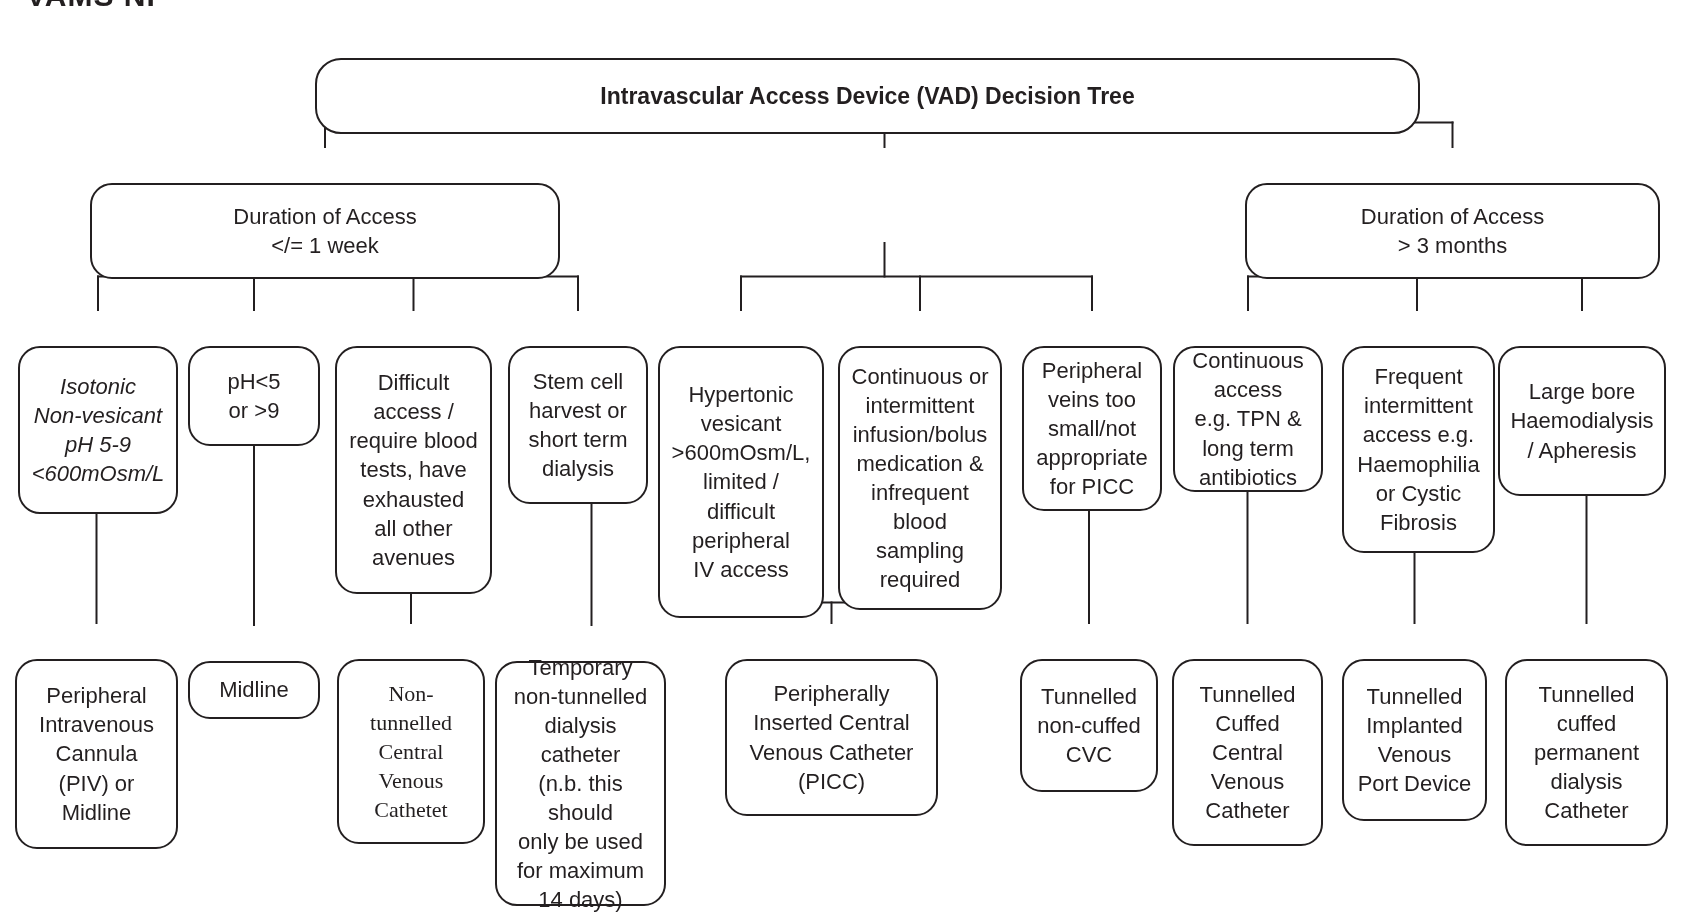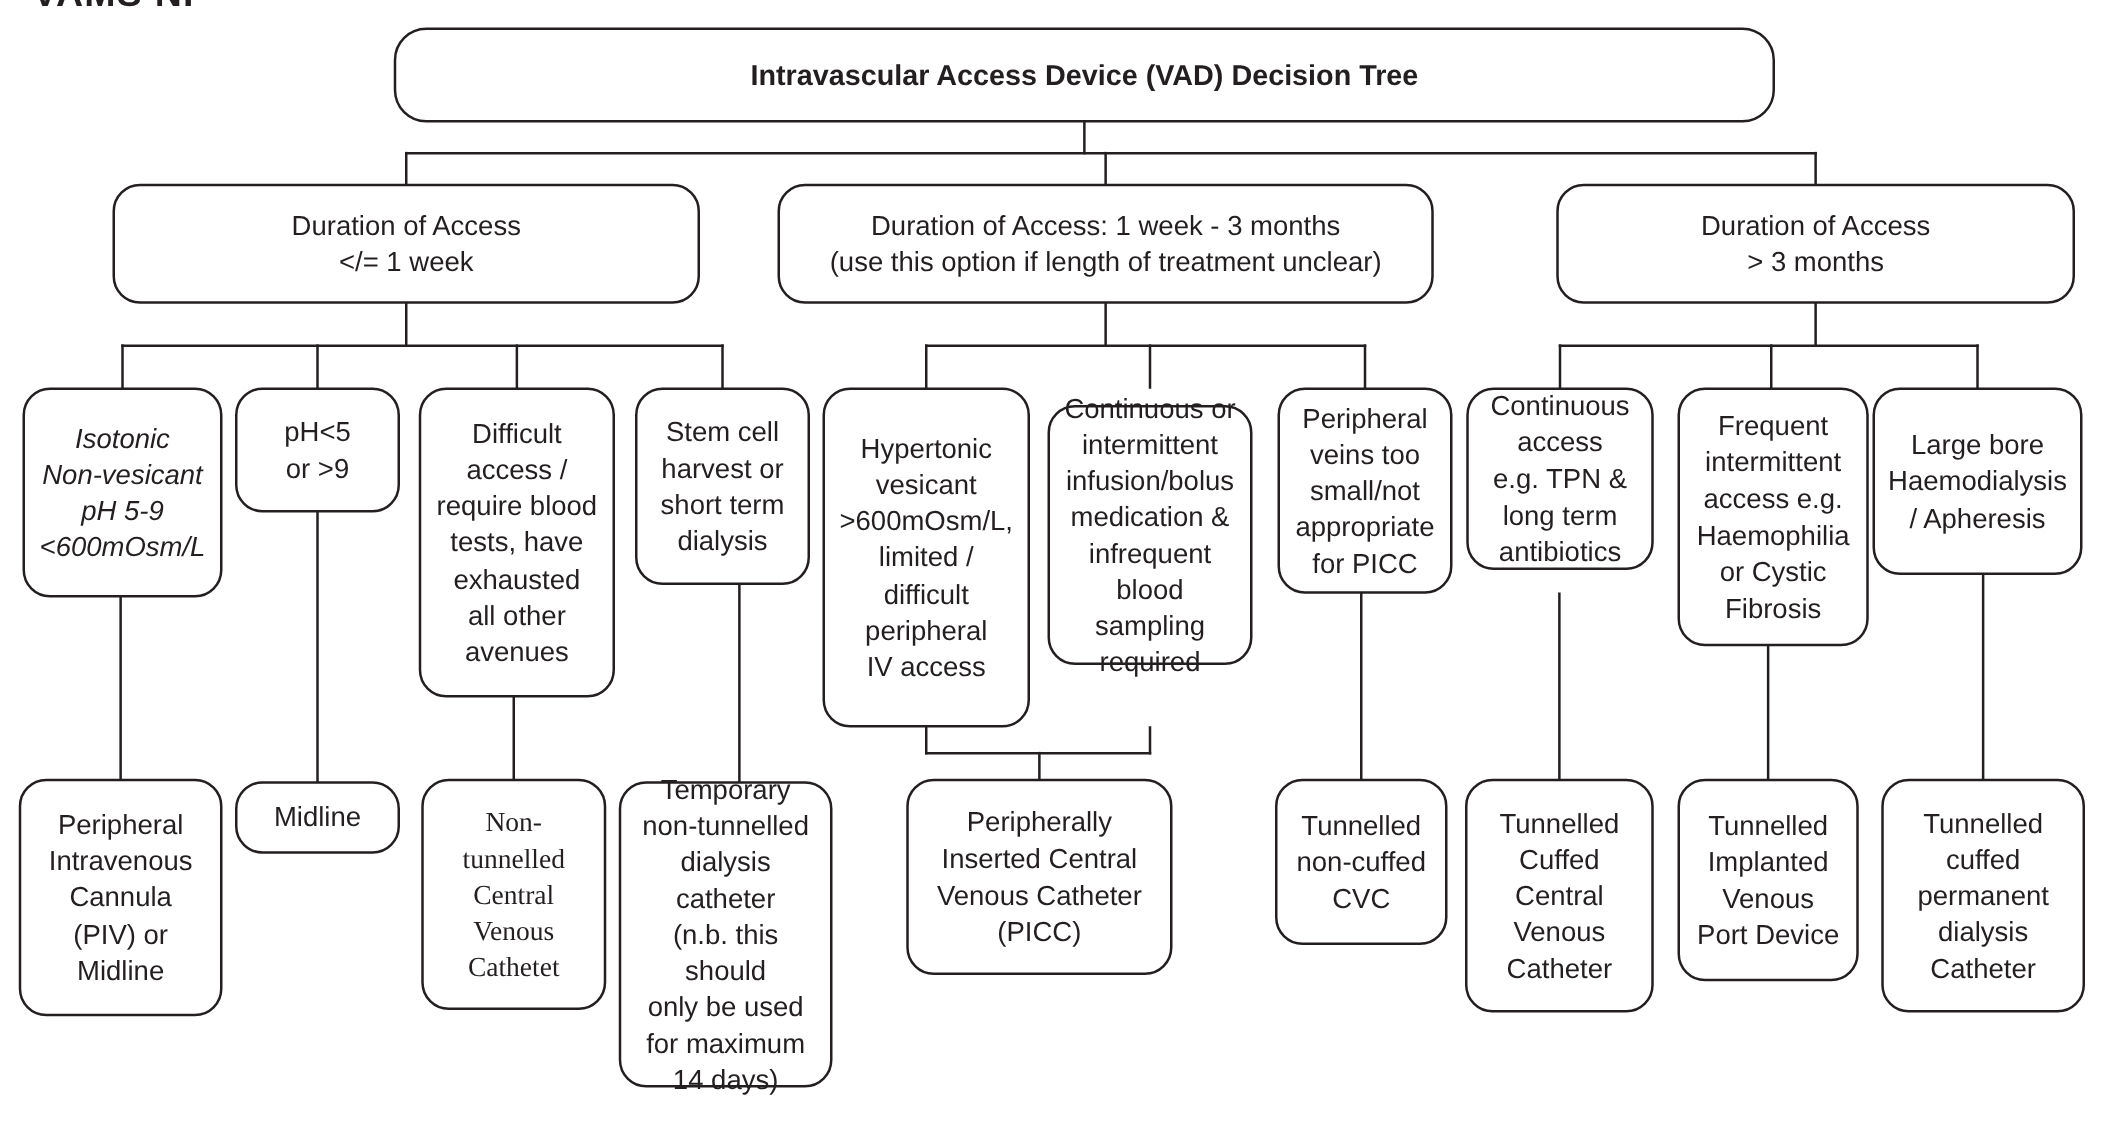--- a/index.html
+++ b/index.html
@@ -28,20 +28,21 @@
     border-radius: 22px;
     background: #ffffff;
     display: flex;
     align-items: center;
     justify-content: center;
     text-align: center;
     white-space: pre-line;
     font-size: 22px;
     line-height: 1.32;
     padding: 4px 8px;
+    margin-top: 36px;
   }
   .node.title {
     font-weight: bold;
     font-size: 23px;
     border-radius: 26px;
   }
   #connectors {
     position: absolute;
     left: 0; top: 0;
     width: 1683px; height: 915px;
@@ -50,21 +51,21 @@
   
   #n-title { left:315px;  top:22px;  width:1105px; height:76px; }
   #n-d1    { left:90px;   top:147px; width:470px;  height:96px; }
   #n-d2    { left:622px;  top:147px; width:525px;  height:96px; }
   #n-d3    { left:1245px; top:147px; width:415px;  height:96px; }
   #n-c1    { left:18px;   top:310px; width:160px;  height:168px;font-style:italic; }
   #n-c2    { left:188px;  top:310px; width:132px;  height:100px; }
   #n-c3    { left:335px;  top:310px; width:157px;  height:248px; }
   #n-c4    { left:508px;  top:310px; width:140px;  height:158px; }
   #n-c5    { left:658px;  top:310px; width:166px;  height:272px; }
-  #n-c6    { left:838px;  top:324px; width:164px;  height:208px; }
+  #n-c6    { left:838px;  top:310px; width:164px;  height:264px; }
   #n-c7    { left:1022px; top:310px; width:140px;  height:165px; }
   #n-c8    { left:1173px; top:310px; width:150px;  height:146px; }
   #n-c9    { left:1342px; top:310px; width:153px;  height:207px; }
   #n-c10   { left:1498px; top:310px; width:168px;  height:150px; }
   #n-o1    { left:15px;   top:623px; width:163px;  height:190px; }
   #n-o2    { left:188px;  top:625px; width:132px;  height:58px; }
   #n-o3    { left:337px;  top:623px; width:148px;  height:185px;font-family:Liberation Serif, serif; }
   #n-o4    { left:495px;  top:625px; width:171px;  height:245px; }
   #n-o5    { left:725px;  top:623px; width:213px;  height:157px; }
   #n-o6    { left:1020px; top:623px; width:138px;  height:133px; }
@@ -111,22 +112,20 @@
       <line x1="1089" y1="475" x2="1089" y2="623" stroke="#231f20" stroke-width="2" stroke-linecap="square"></line>
       <line x1="1247.5" y1="475" x2="1247.5" y2="623" stroke="#231f20" stroke-width="2" stroke-linecap="square"></line>
       <line x1="1414.5" y1="517" x2="1414.5" y2="623" stroke="#231f20" stroke-width="2" stroke-linecap="square"></line>
       <line x1="1586.5" y1="460" x2="1586.5" y2="623" stroke="#231f20" stroke-width="2" stroke-linecap="square"></line>
     </svg>
 
   <div class="node title" id="n-title">Intravascular Access Device (VAD) Decision Tree</div>
 
   <div class="node" id="n-d1">Duration of Access
 &lt;/= 1 week</div>
-  <div class="node" id="n-d2">Duration of Access: 1 week - 3 months
-(use this option if length of treatment unclear)</div>
   <div class="node" id="n-d3">Duration of Access
 &gt; 3 months</div>
 
   <div class="node" id="n-c1">Isotonic
 Non-vesicant
 pH 5-9
 &lt;600mOsm/L</div>
   <div class="node" id="n-c2">pH&lt;5
 or &gt;9</div>
   <div class="node" id="n-c3">Difficult

